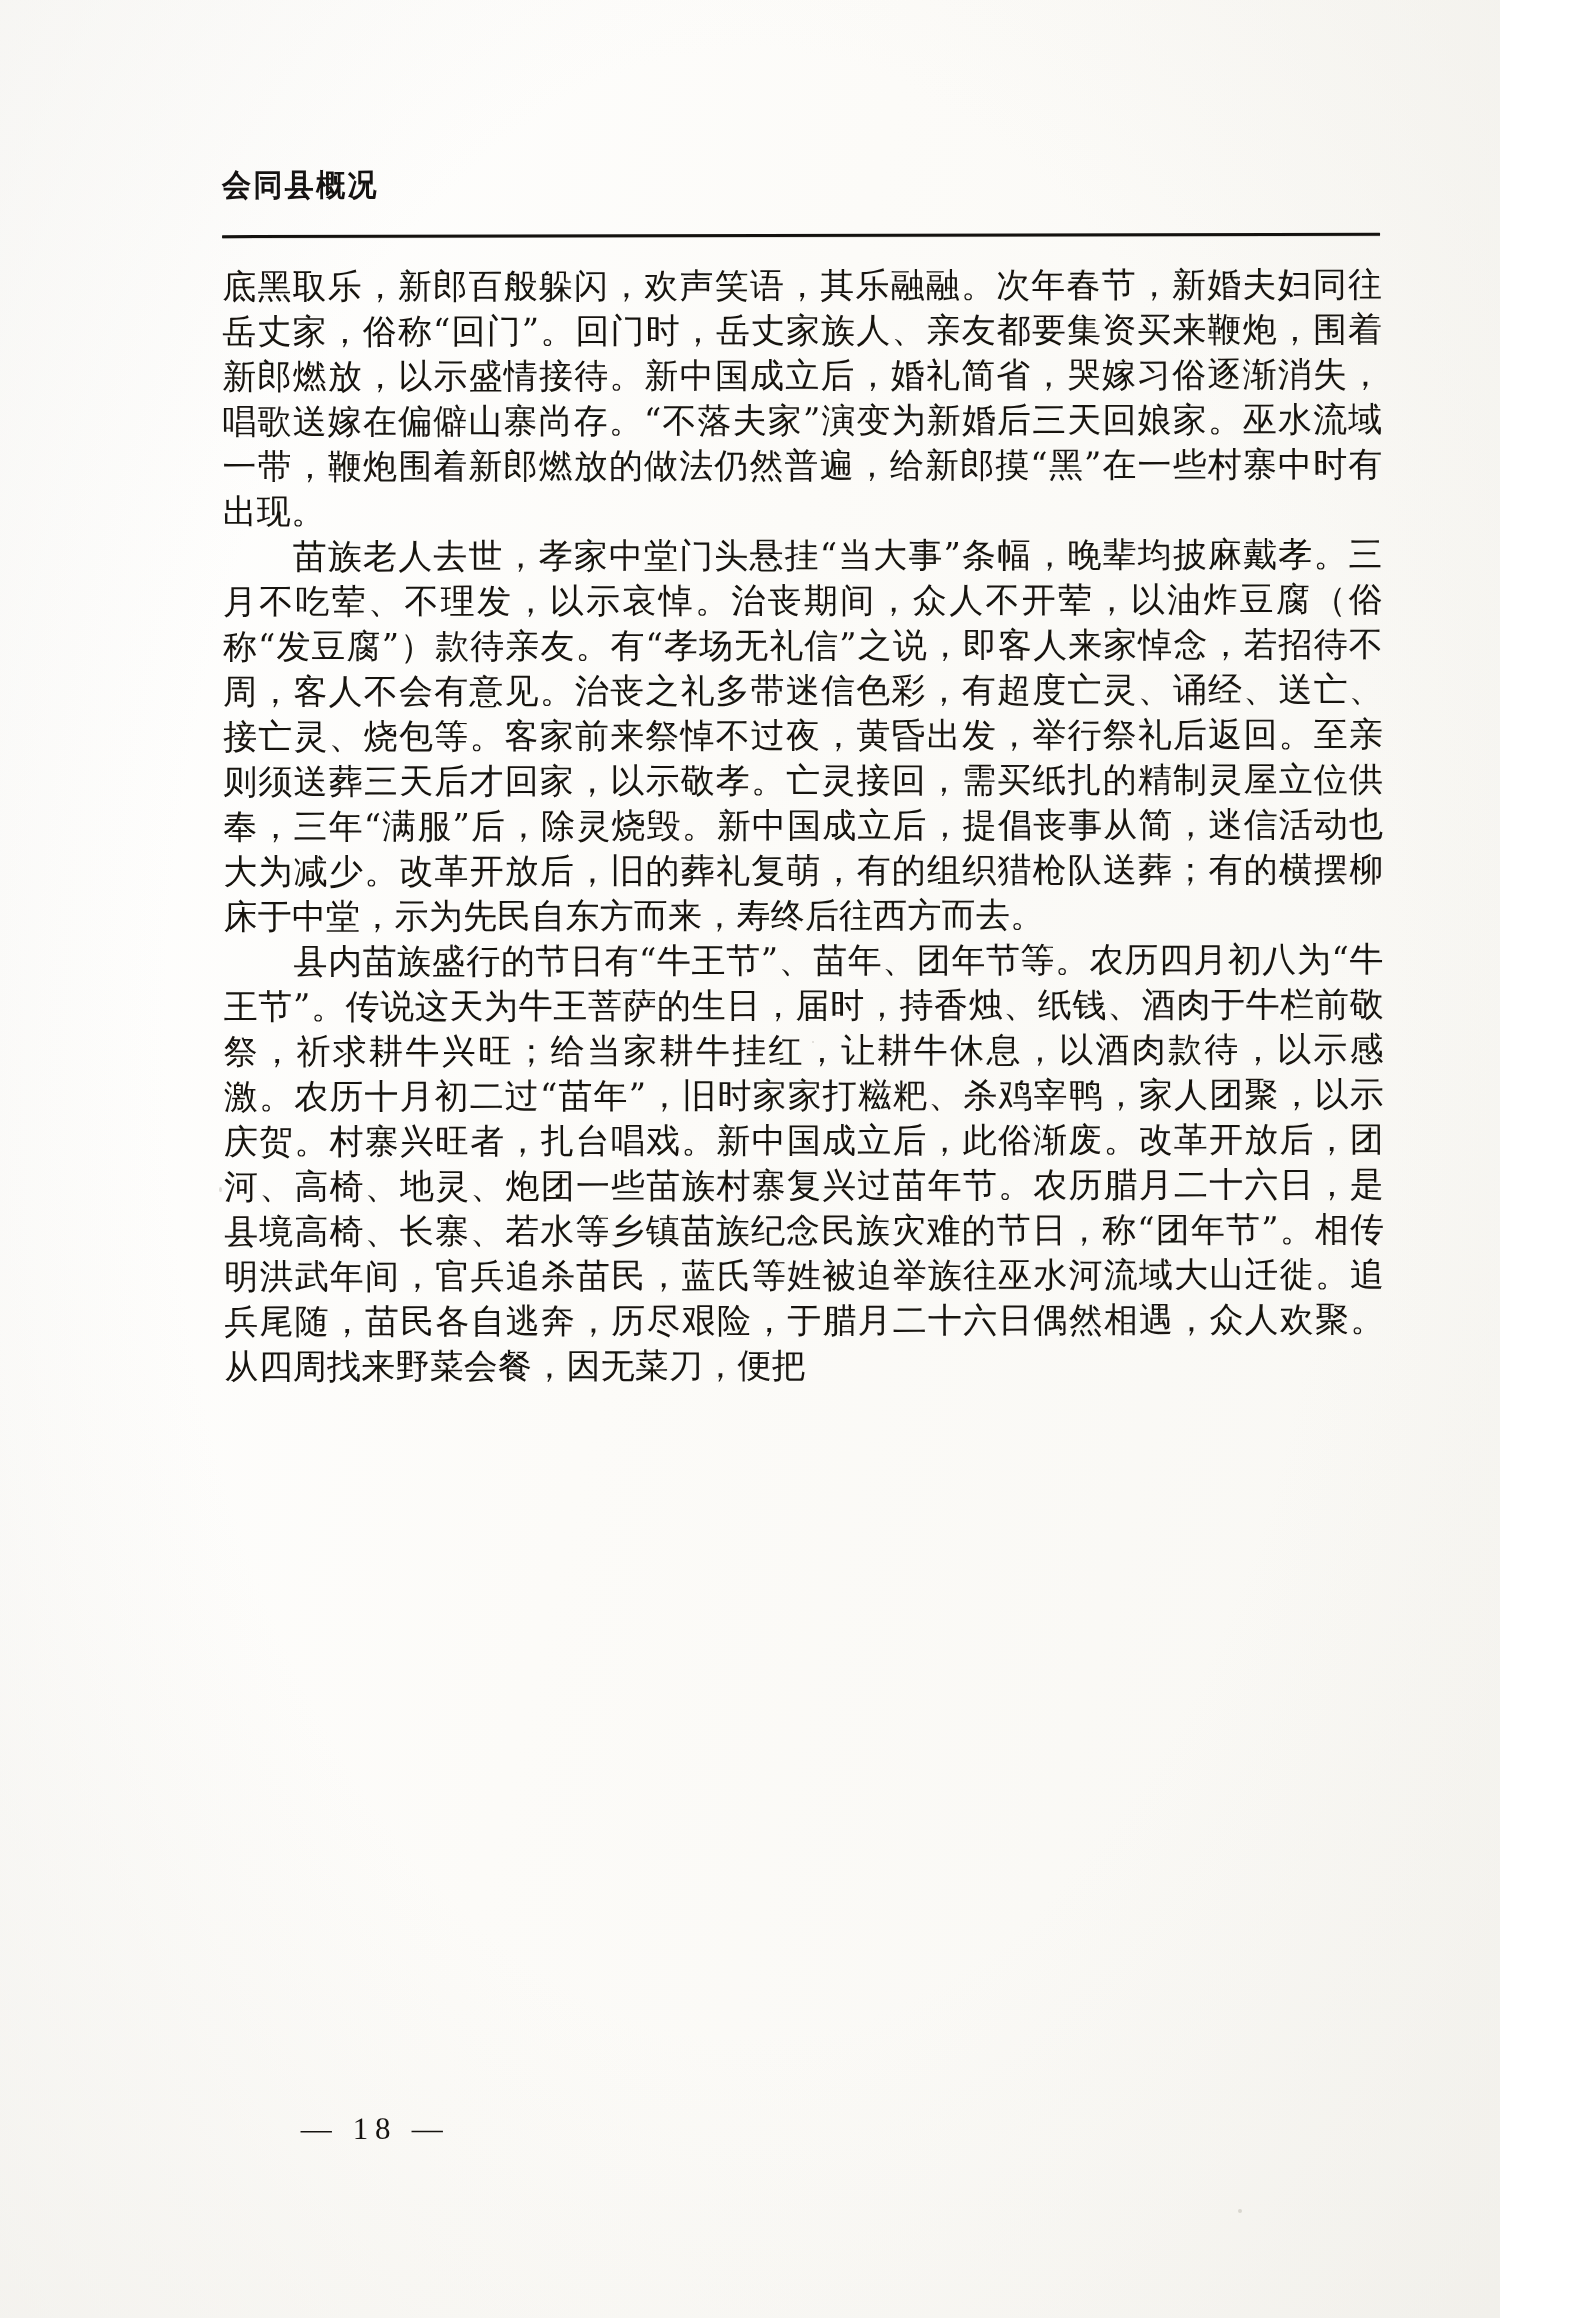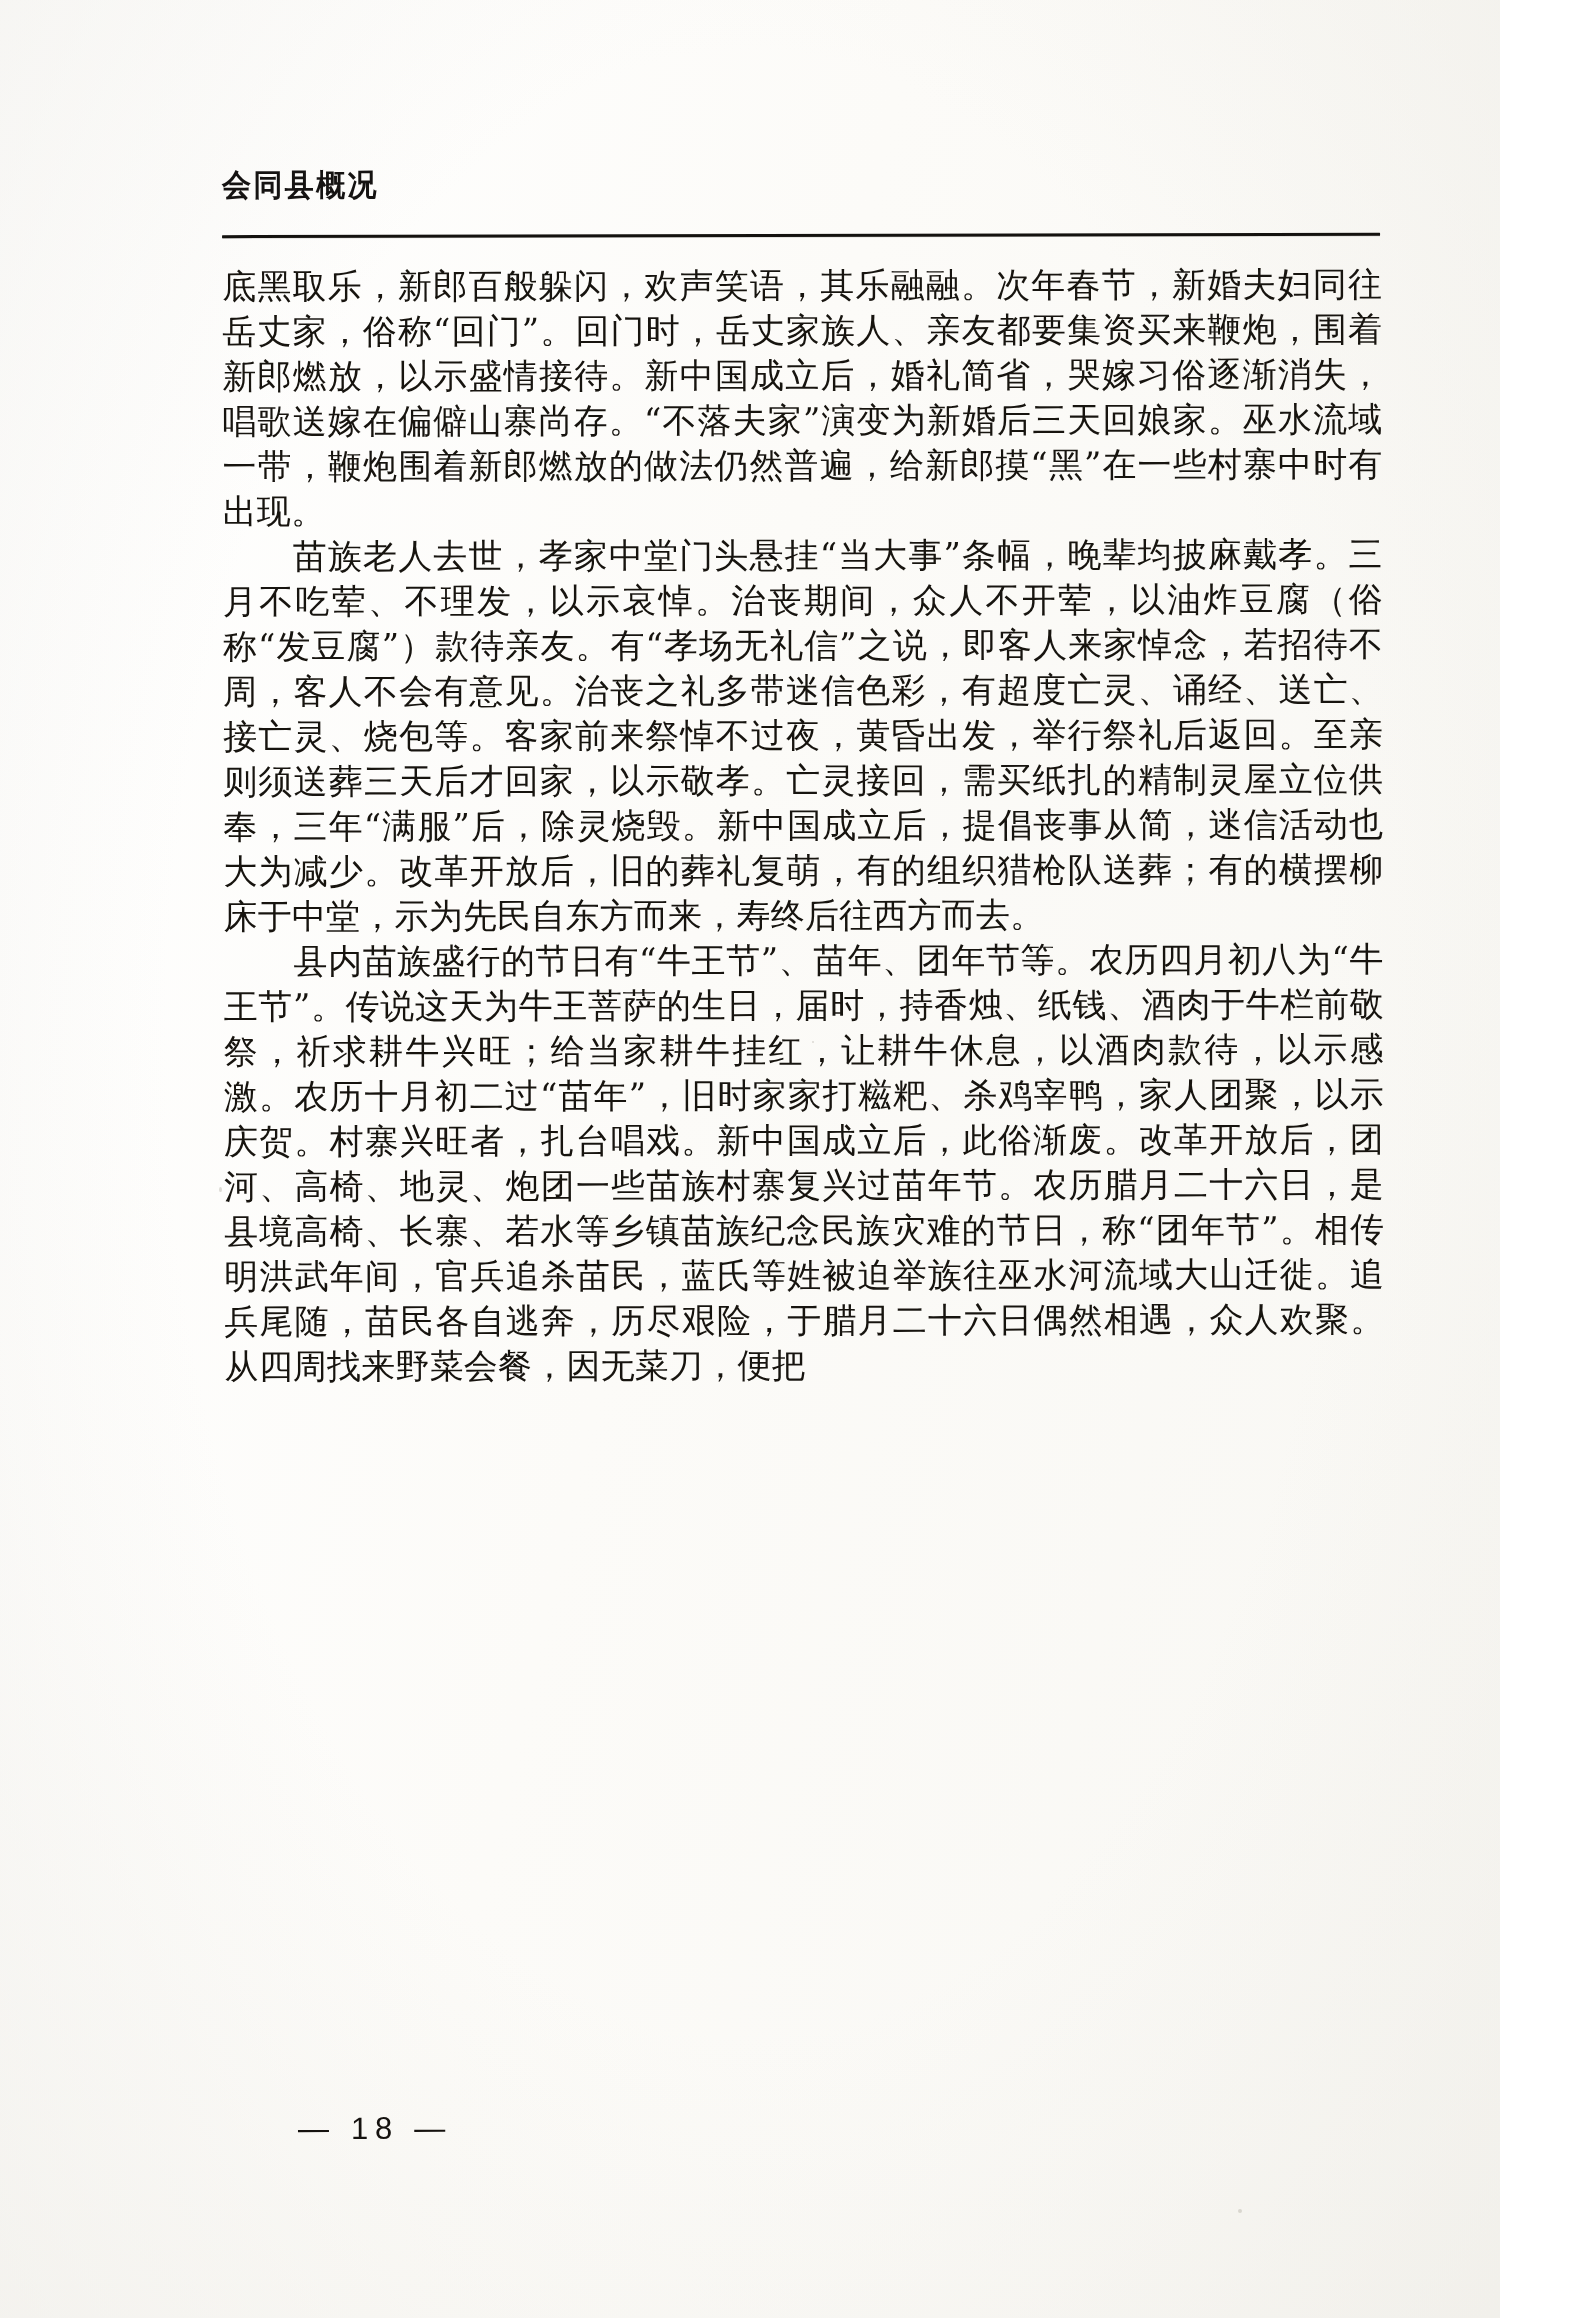--- a/index.html
+++ b/index.html
@@ -100,21 +100,21 @@
   #folio {
     position: absolute;
     left: 224px;
     top: 2111px;
     width: 298px;
     text-align: center;
     font-size: 31px;
     line-height: 1.1;
     letter-spacing: 6.7px;
     color: #15120f;
-    font-family: Liberation Sans, sans-serif;
+    font-family: Liberation Serif, serif;
     white-space: nowrap;
   }
 
   
   .speck {
     position: absolute;
     background: #bdb9b0;
     border-radius: 50%;
     opacity: 0.5;
   }

